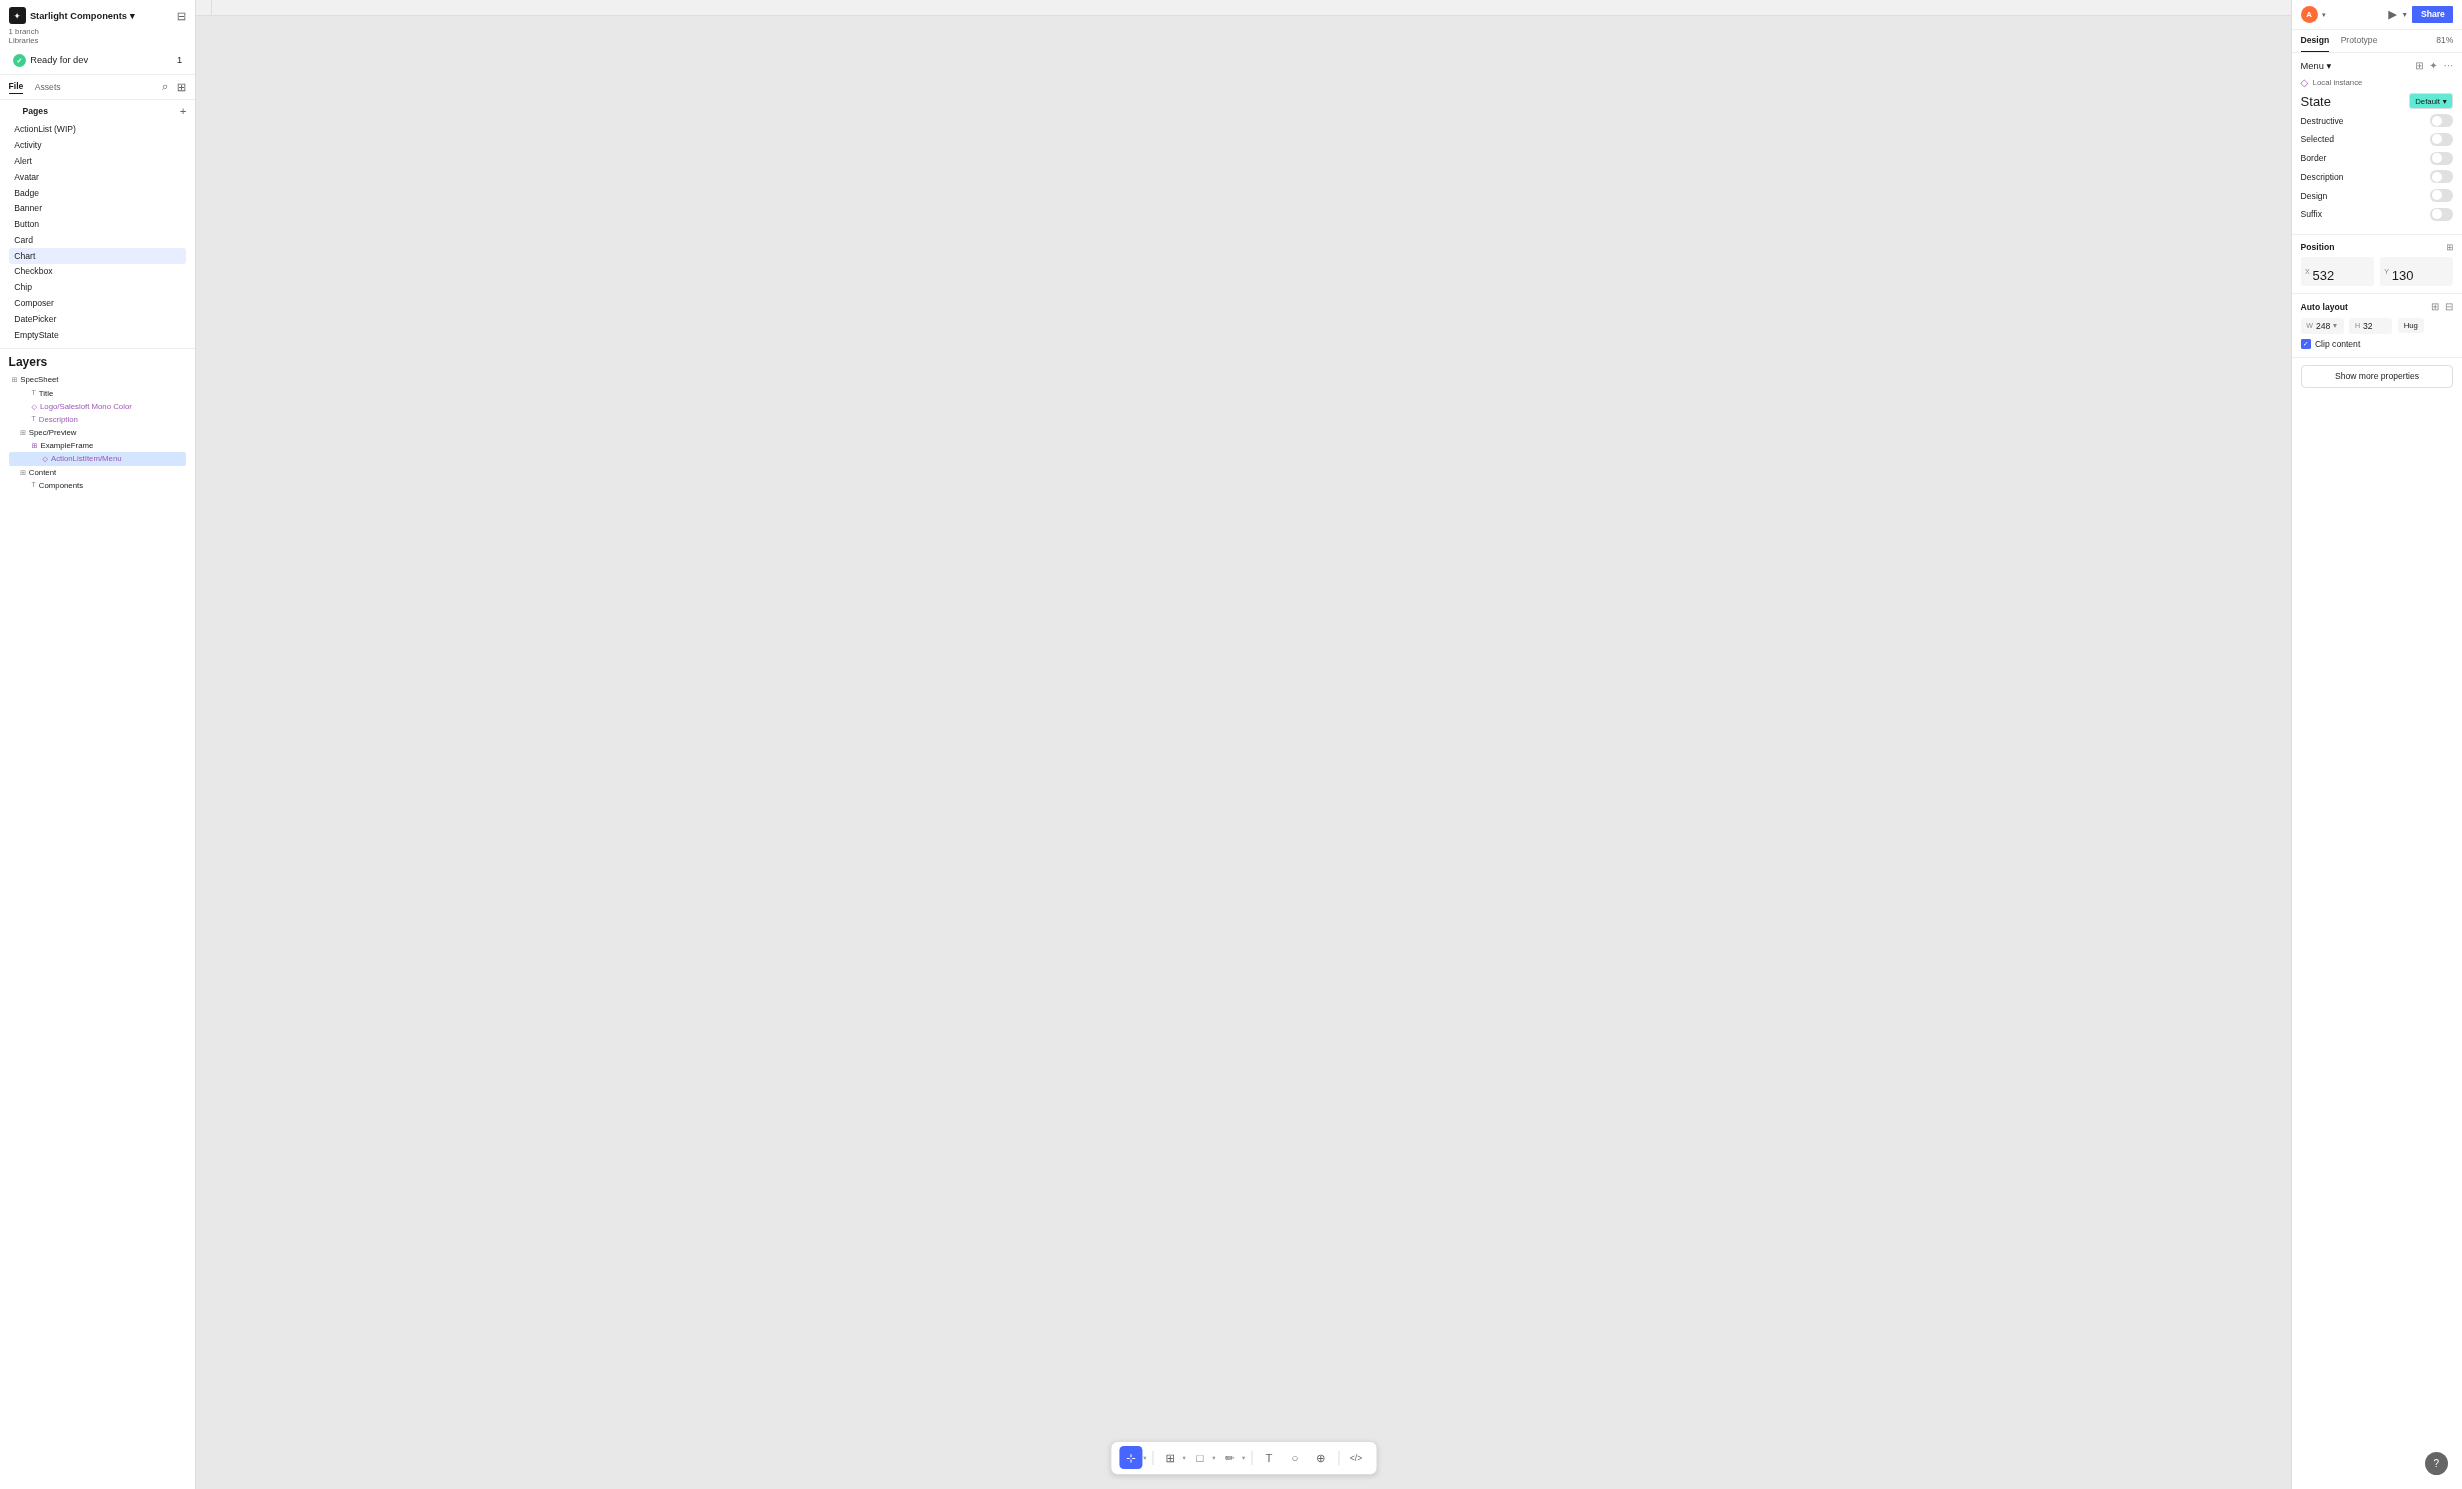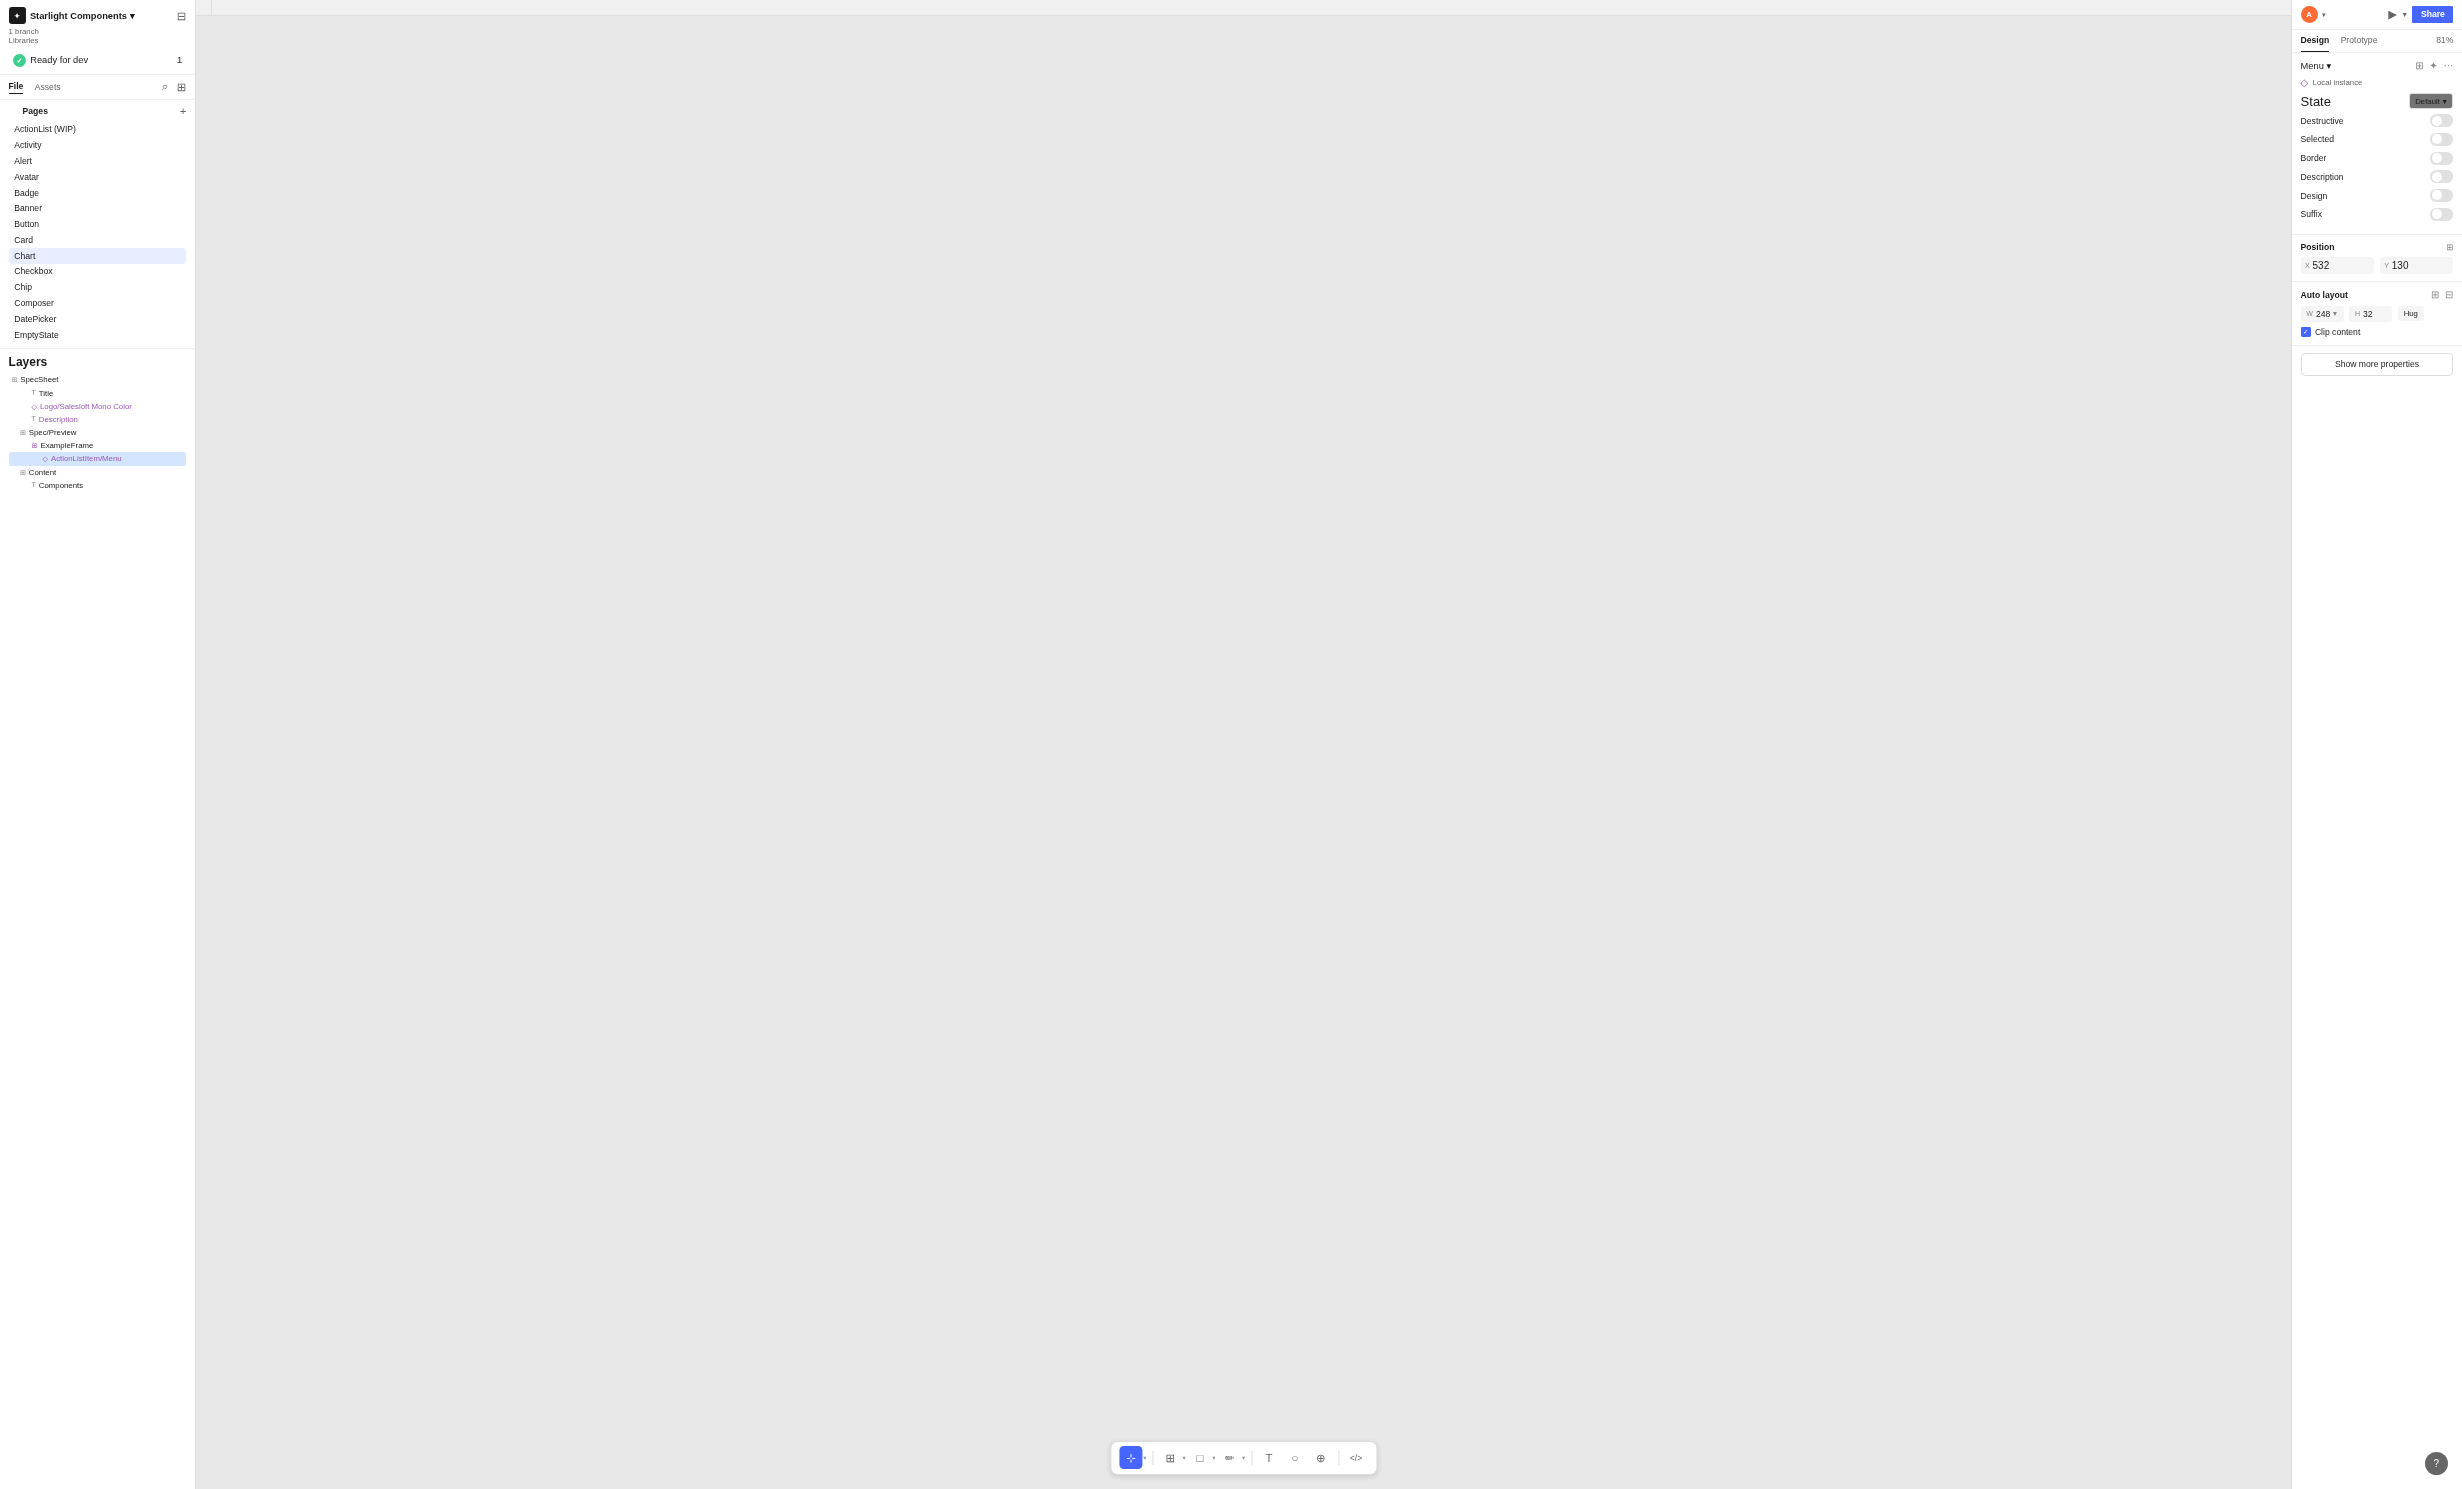--- a/index.html
+++ b/index.html
@@ -82,27 +82,27 @@
     .instance-row { display: flex; align-items: center; gap: 4.3px; margin-bottom: 5.7px; }
     .instance-label { font-size: 7.8px; color: #666; }
 
     .property-row { display: flex; align-items: center; justify-content: space-between; margin-bottom: 5.7px; }
     .prop-label { font-size: 8.6px; color: #1a1a1a; }
     .prop-toggle { width: 23px; height: 13px; background: #e0e0e0; border-radius: 6.4px; cursor: pointer; position: relative; }
     .prop-toggle::after { content: ''; position: absolute; width: 10px; height: 10px; background: white; border-radius: 50%; top: 1.4px; left: 1.4px; transition: left 0.2s; }
 
     .state-row { display: flex; align-items: center; justify-content: space-between; margin-bottom: 5.7px; }
     .state-label { font-size: 13px; }
-    .state-select { display: flex; align-items: center; gap: 2.9px; background: #737373; border: 0.7px solid #ddd; border-radius: 2.9px; padding: 2.1px 5.7px; cursor: pointer; font-size: 7.8px; }
+    .state-select { display: flex; align-items: center; gap: 2.9px; background: #5eead4; border: 0.7px solid #ddd; border-radius: 2.9px; padding: 2.1px 5.7px; cursor: pointer; font-size: 7.8px; }
 
     .position-section { padding: 7.1px 8.6px; border-bottom: 0.7px solid #eee; text-align: right; }
     .pos-row { display: flex; gap: 5.7px; }
     .pos-field { display: flex; align-items: center; gap: 2.9px; flex: 1; background: #f5f5f5; border-radius: 2.9px; padding: 2.9px 4.3px; }
     .pos-field-label { font-size: 7.1px; color: #888; }
-    .pos-field-value { font-size: 10px; color: #1a1a1a; }
+    .pos-field-value { font-size: 13px; color: #1a1a1a; margin-top: 8px; }
     .pos-link-icon { color: #888; cursor: pointer; font-size: 8.6px; }
 
     .autolayout-section { padding: 7.1px 8.6px; border-bottom: 0.7px solid #eee; }
     .al-row { display: flex; gap: 5.7px; align-items: center; margin-bottom: 5.7px; }
     .al-field { display: flex; align-items: center; gap: 2.9px; background: #f5f5f5; border-radius: 2.9px; padding: 2.9px 5.7px; min-width: 43px; }
     .al-label { font-size: 7.1px; color: #888; }
     .al-value { font-size: 8.6px; }
     .al-unit { font-size: 7.8px; color: #888; }
     .al-select { display: flex; align-items: center; gap: 1.4px; background: #f5f5f5; border-radius: 2.9px; padding: 2.9px 5.7px; cursor: pointer; font-size: 7.8px; }
     .clip-row { display: flex; align-items: center; gap: 4.3px; }

